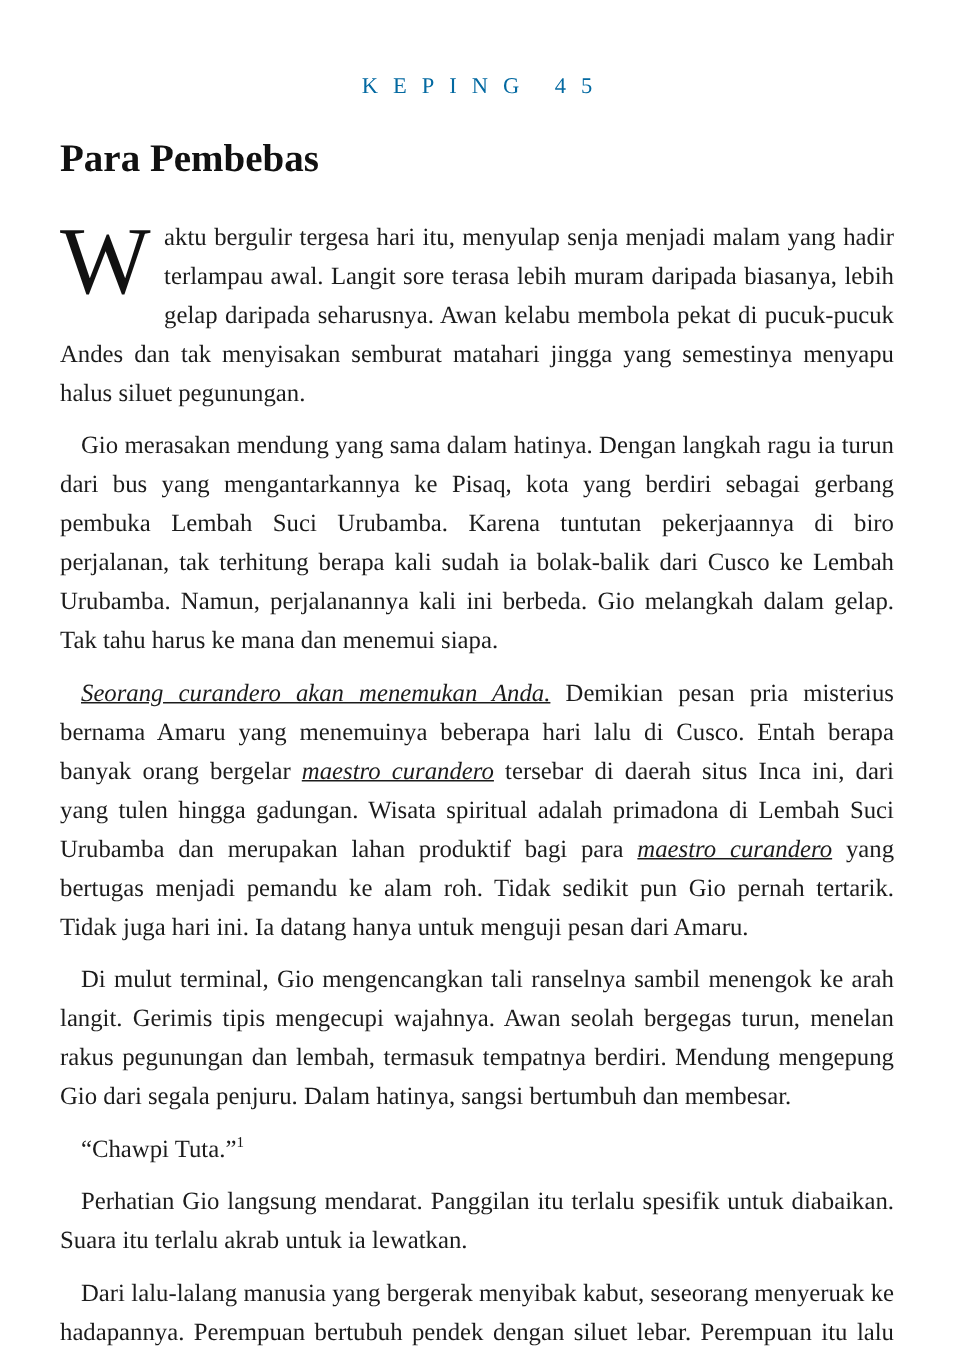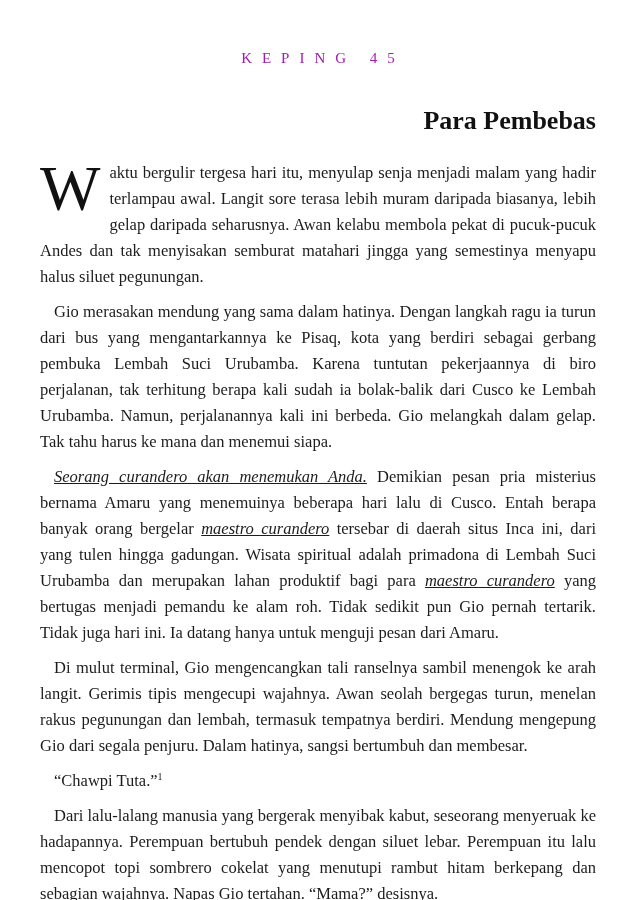--- a/index.html
+++ b/index.html
@@ -16,25 +16,25 @@
     height: 900px;
     padding: 50px 40px 0 40px;
     background: #ffffff;
   }
   .kicker {
     text-align: center;
     font-size: 15px;
     font-weight: 400;
     letter-spacing: 10px;
     padding-left: 10px; 
-    color: #a21caf;
-    margin-bottom: 39px;
+    color: #0369a1;
+    margin-bottom: 24px;
   }
   .title {
-    text-align: right;
+    text-align: left;
     font-size: 26px;
     font-weight: 700;
     color: #111111;
     margin-bottom: 24px;
     font-family: "Liberation Serif", serif;
   }
   .body-text p.para {
     font-size: 16.5px;
     line-height: 26px;
     text-align: justify;
@@ -66,15 +66,16 @@
 
 <div class="page">
   <div class="kicker">KEPING 45</div>
   <h1 class="title">Para Pembebas</h1>
   <div class="body-text" id="body-text">
       <p class="para first"><span class="dropcap">W</span><span>aktu bergulir tergesa hari itu, menyulap senja menjadi malam yang hadir terlampau awal. Langit sore terasa lebih muram daripada biasanya, lebih gelap daripada seharusnya. Awan kelabu membola pekat di pucuk-pucuk Andes dan tak menyisakan semburat matahari jingga yang semestinya menyapu halus siluet pegunungan.</span></p>
       <p class="para"><span>Gio merasakan mendung yang sama dalam hatinya. Dengan langkah ragu ia turun dari bus yang mengantarkannya ke Pisaq, kota yang berdiri sebagai gerbang pembuka Lembah Suci Urubamba. Karena tuntutan pekerjaannya di biro perjalanan, tak terhitung berapa kali sudah ia bolak-balik dari Cusco ke Lembah Urubamba. Namun, perjalanannya kali ini berbeda. Gio melangkah dalam gelap. Tak tahu harus ke mana dan menemui siapa.</span></p>
       <p class="para"><span class="italic">Seorang curandero akan menemukan Anda.</span><span> Demikian pesan pria misterius bernama Amaru yang menemuinya beberapa hari lalu di Cusco. Entah berapa banyak orang bergelar </span><span class="italic">maestro curandero</span><span> tersebar di daerah situs Inca ini, dari yang tulen hingga gadungan. Wisata spiritual adalah primadona di Lembah Suci Urubamba dan merupakan lahan produktif bagi para </span><span class="italic">maestro curandero</span><span> yang bertugas menjadi pemandu ke alam roh. Tidak sedikit pun Gio pernah tertarik. Tidak juga hari ini. Ia datang hanya untuk menguji pesan dari Amaru.</span></p>
       <p class="para"><span>Di mulut terminal, Gio mengencangkan tali ranselnya sambil menengok ke arah langit. Gerimis tipis mengecupi wajahnya. Awan seolah bergegas turun, menelan rakus pegunungan dan lembah, termasuk tempatnya berdiri. Mendung mengepung Gio dari segala penjuru. Dalam hatinya, sangsi bertumbuh dan membesar.</span></p>
       <p class="para"><span>“Chawpi Tuta.”</span><sup class="fn">1</sup></p>
+      <p class="para"><span>Perhatian Gio langsung mendarat. Panggilan itu terlalu spesifik untuk diabaikan. Suara itu terlalu akrab untuk ia lewatkan.</span></p>
       <p class="para"><span>Dari lalu-lalang manusia yang bergerak menyibak kabut, seseorang menyeruak ke hadapannya. Perempuan bertubuh pendek dengan siluet lebar. Perempuan itu lalu mencopot topi sombrero cokelat yang menutupi rambut hitam berkepang dan sebagian wajahnya. Napas Gio tertahan. “Mama?” desisnya.</span></p>
     </div>
 </div>
 
 </body></html>

